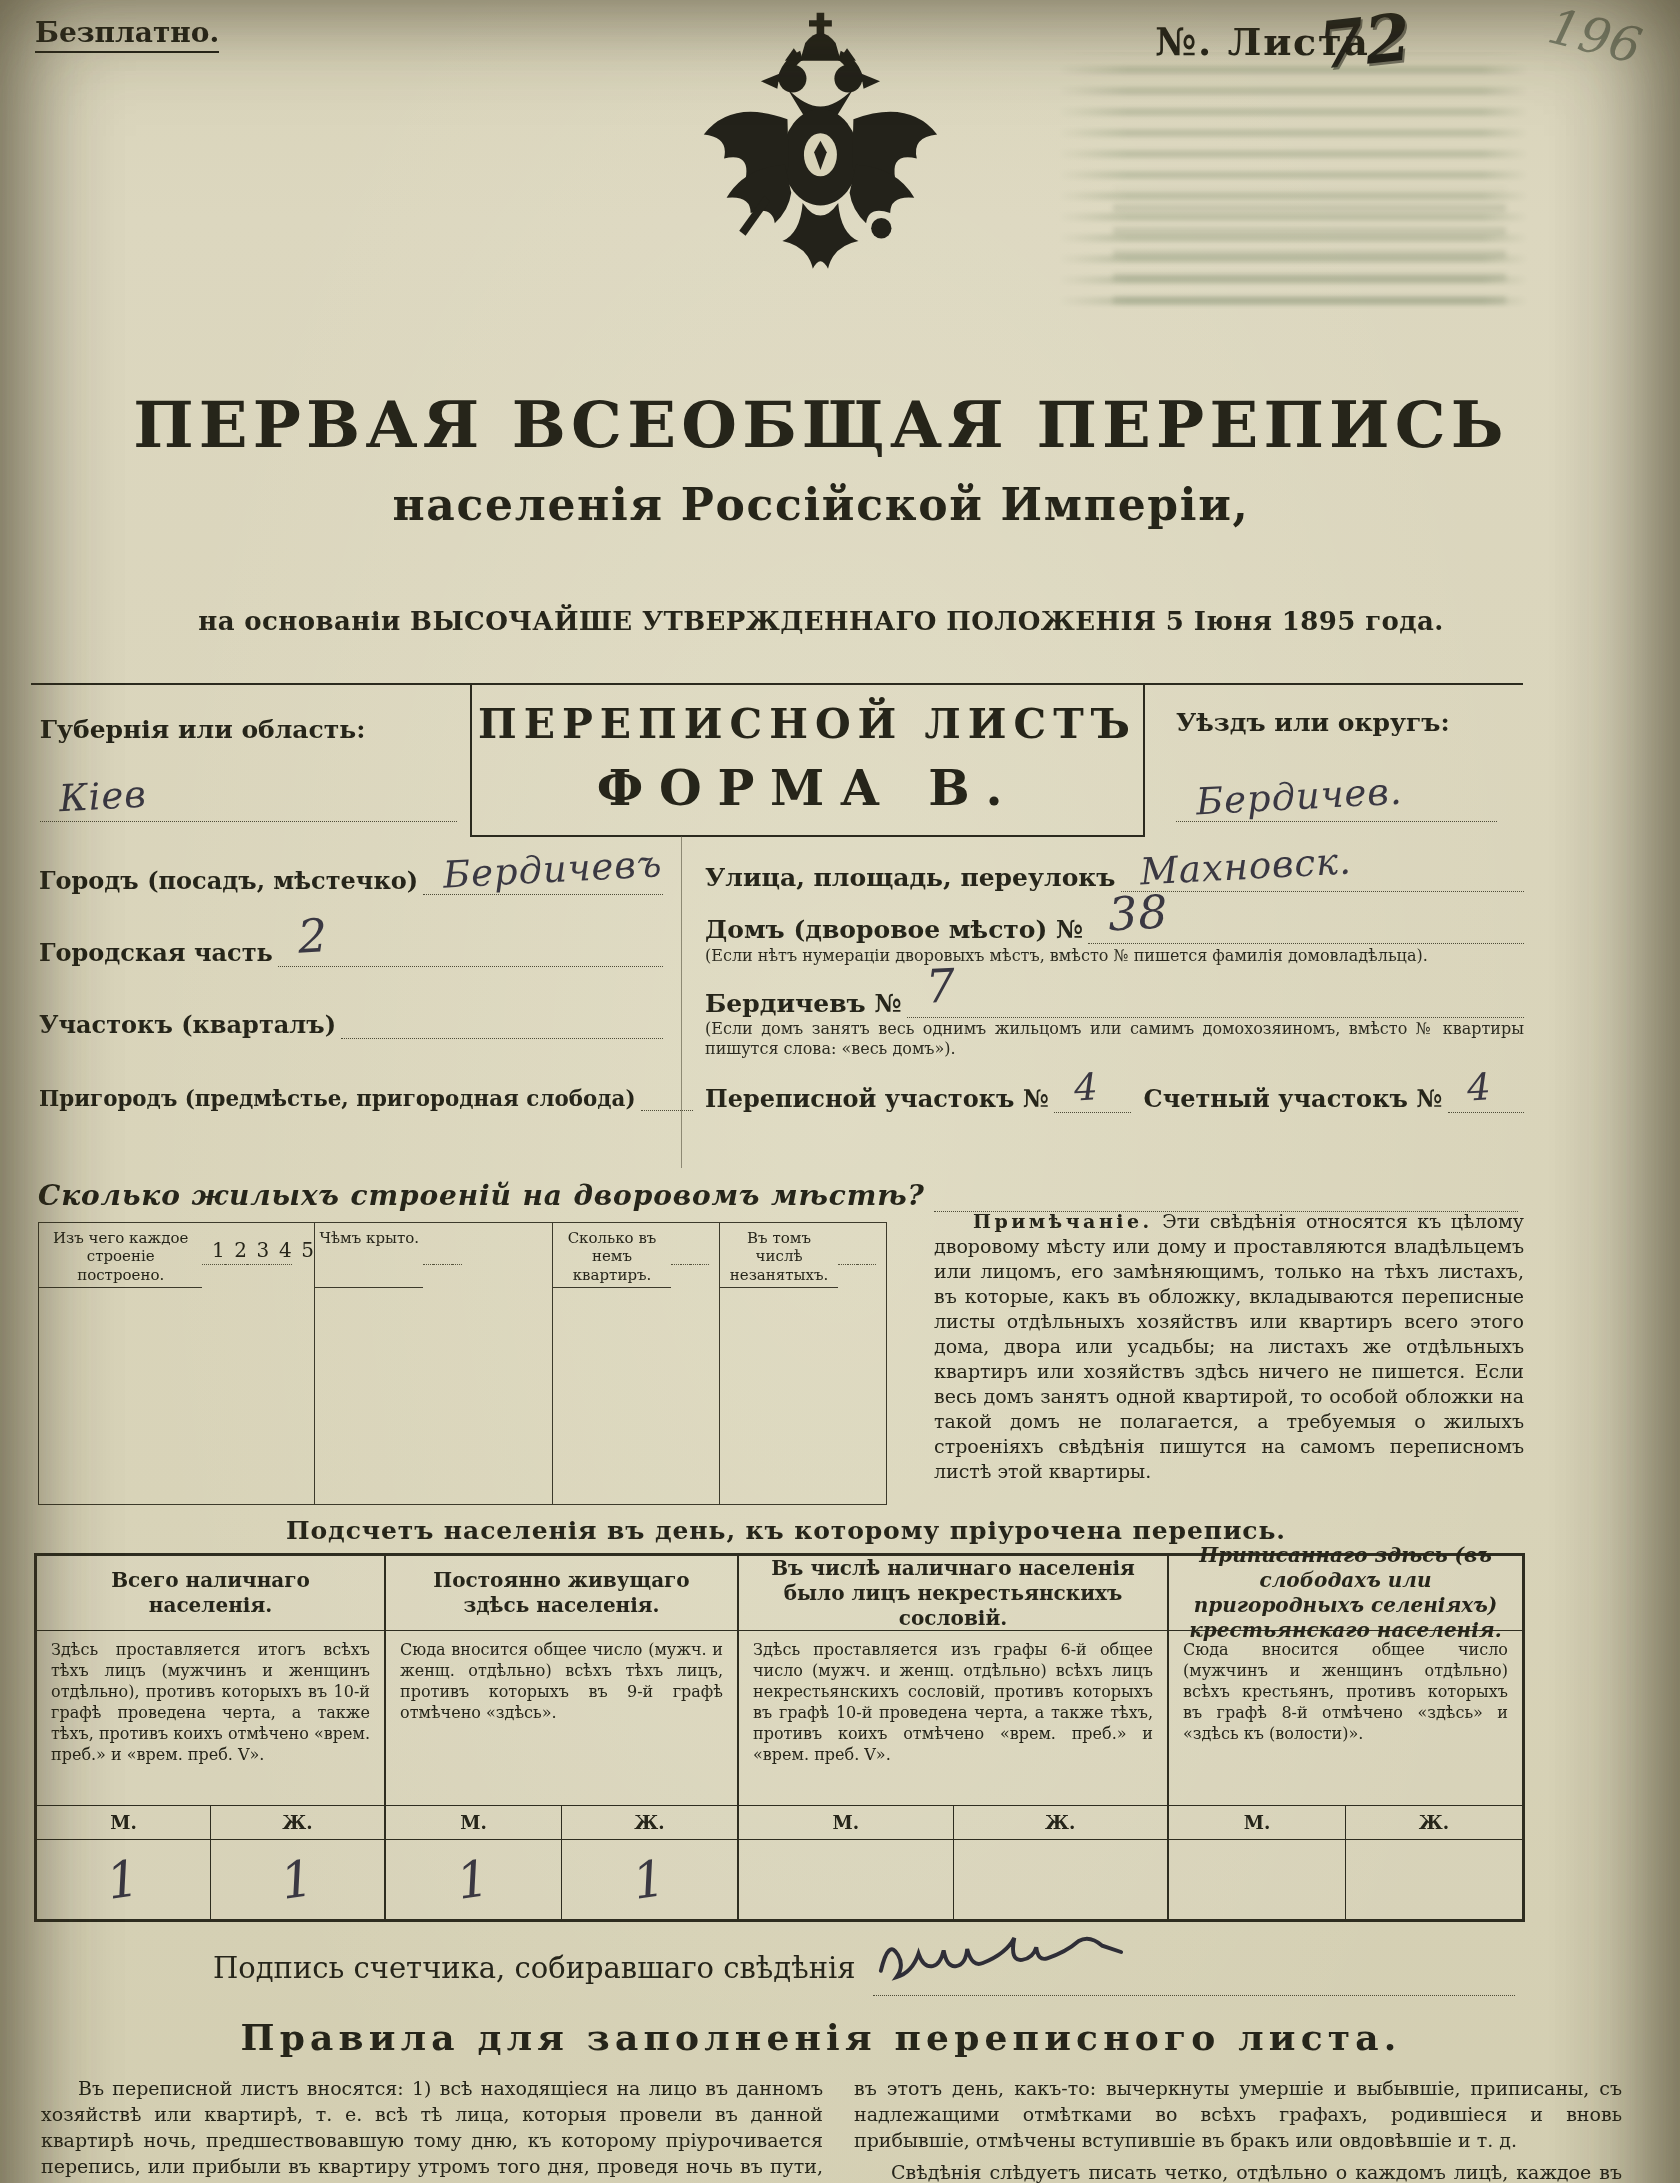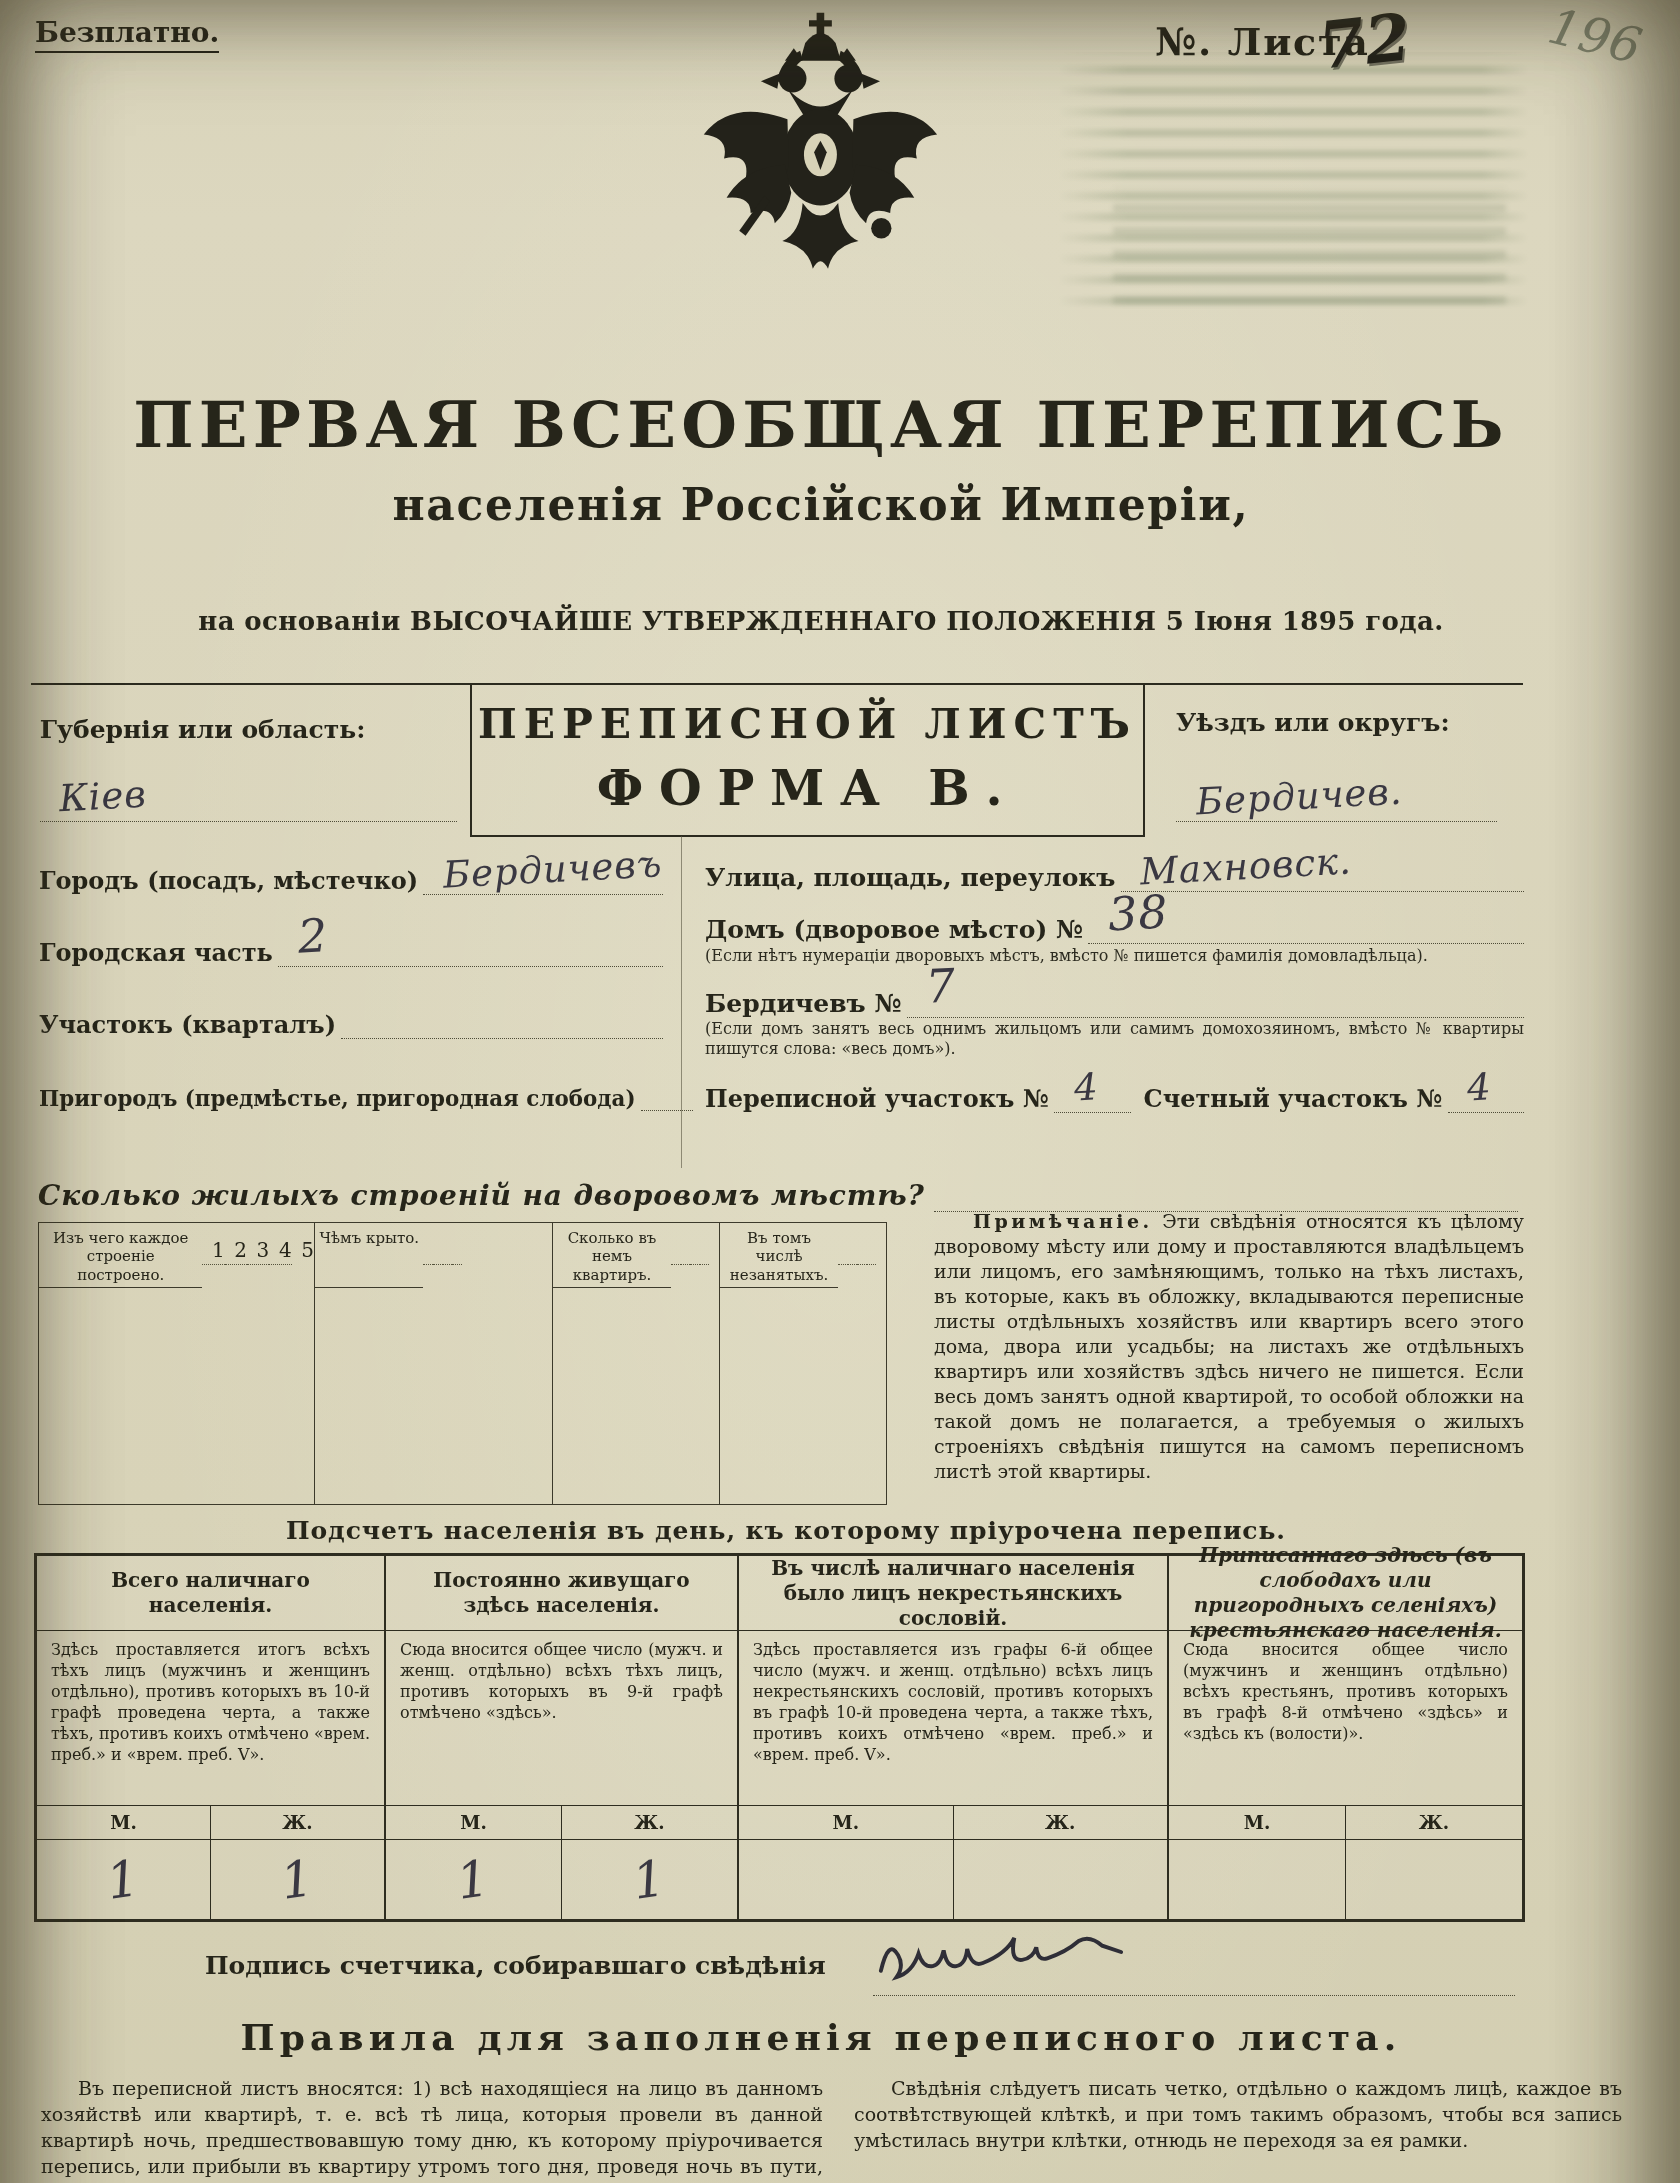--- a/index.html
+++ b/index.html
@@ -87,21 +87,21 @@
          text-align:center;font-size:20px;font-weight:700;padding:4.4px 20px;box-sizing:border-box;line-height:25px;}
   .pdesc{height:174px;font-size:16px;line-height:21px;text-align:justify;padding:7.9px 14px;box-sizing:border-box;}
   .pmj{height:33px;border-top:1.7px solid #2e2d20;border-bottom:1.7px solid #2e2d20;display:flex;}
   .pmj div{flex:1;display:flex;align-items:center;justify-content:center;font-size:18.3px;font-weight:700;}
   .pval{height:79px;display:flex;}
   .pval div{flex:1;display:flex;align-items:center;justify-content:center;}
   .cf{border-left:1.7px solid #2e2d20;box-sizing:border-box;}
   .pval .hw{font-size:50px;transform:rotate(-8deg);}
 
   
-  .sig-label{left:205px;top:1951px;font-size:25px;font-weight:700;}
+  .sig-label{left:213px;top:1951px;font-size:29px;font-weight:400;}
   .sig-svg{left:873px;top:1918px;width:314px;height:79px;}
   .sig-dots{left:873px;top:1995px;width:642px;border-bottom:1.7px dotted #4e4c38;}
 
   
   .rtitle{left:0;top:2016px;width:1642px;text-align:center;font-size:36px;font-weight:700;letter-spacing:5.2px;}
   .rcols{left:41px;top:2075px;width:1581px;display:flex;gap:31px;}
   .rcol{box-sizing:border-box;}
   .rp{margin:0 0 6.1px 0;font-size:19px;line-height:26px;text-align:justify;text-indent:37px;}
   .rp.noindent{text-indent:0;}
 
@@ -359,20 +359,21 @@
   <div class="abs sig-dots"></div>
 
   <div class="abs rtitle">Правила для заполненія переписного листа.</div>
 
   <div class="abs rcols">
     <div class="rcol" style="width:782px;">
       <p class="rp">Въ переписной листъ вносятся: 1) всѣ находящіеся на лицо въ данномъ хозяйствѣ или квартирѣ, т. е. всѣ тѣ лица, которыя провели въ данной квартирѣ ночь, предшествовавшую тому дню, къ которому пріурочивается перепись, или прибыли въ квартиру утромъ того дня, проведя ночь въ пути, безразлично отъ того, обыкновенно ли они здѣсь проживаютъ или находятся здѣсь только временно (за исключеніемъ солдатъ на постоѣ); находящимися на лицо должны считаться и всѣ тѣ, которые по своимъ служебнымъ обязанностямъ провели ночь на дежурствѣ, ночной работѣ и т. п. 2) всѣ лица, принадлежащія къ составу этого хозяйства, но находившіяся во временной отлучкѣ. Не слѣдуетъ записывать такихъ членовъ семьи, которые по своимъ служебнымъ, промышленнымъ, учебнымъ и т. п. занятіямъ обыкновенно проживаютъ въ другомъ мѣстѣ, напримѣръ, не слѣдуетъ записывать дѣтей, которыя для полученія образованія находясь въ обученіи проживаютъ въ другомъ мѣстѣ, отдѣльно отъ своей семьи. Подобныя лица должны быть записываемы временно пребывающими въ тѣхъ случаяхъ, когда они прибыли домой на побывку.</p>
 
     </div>
     <div class="rcol" style="flex:1;">
+      <p class="rp noindent">въ этотъ день, какъ-то: вычеркнуты умершіе и выбывшіе, приписаны, съ надлежащими отмѣтками во всѣхъ графахъ, родившіеся и вновь прибывшіе, отмѣчены вступившіе въ бракъ или овдовѣвшіе и т. д.</p>
       <p class="rp">Свѣдѣнія слѣдуетъ писать четко, отдѣльно о каждомъ лицѣ, каждое въ соотвѣтствующей клѣткѣ, и при томъ такимъ образомъ, чтобы вся запись умѣстилась внутри клѣтки, отнюдь не переходя за ея рамки.</p>
 
     </div>
   </div>
 
   <div class="abs vig"></div>
 
 </div>
 
 

